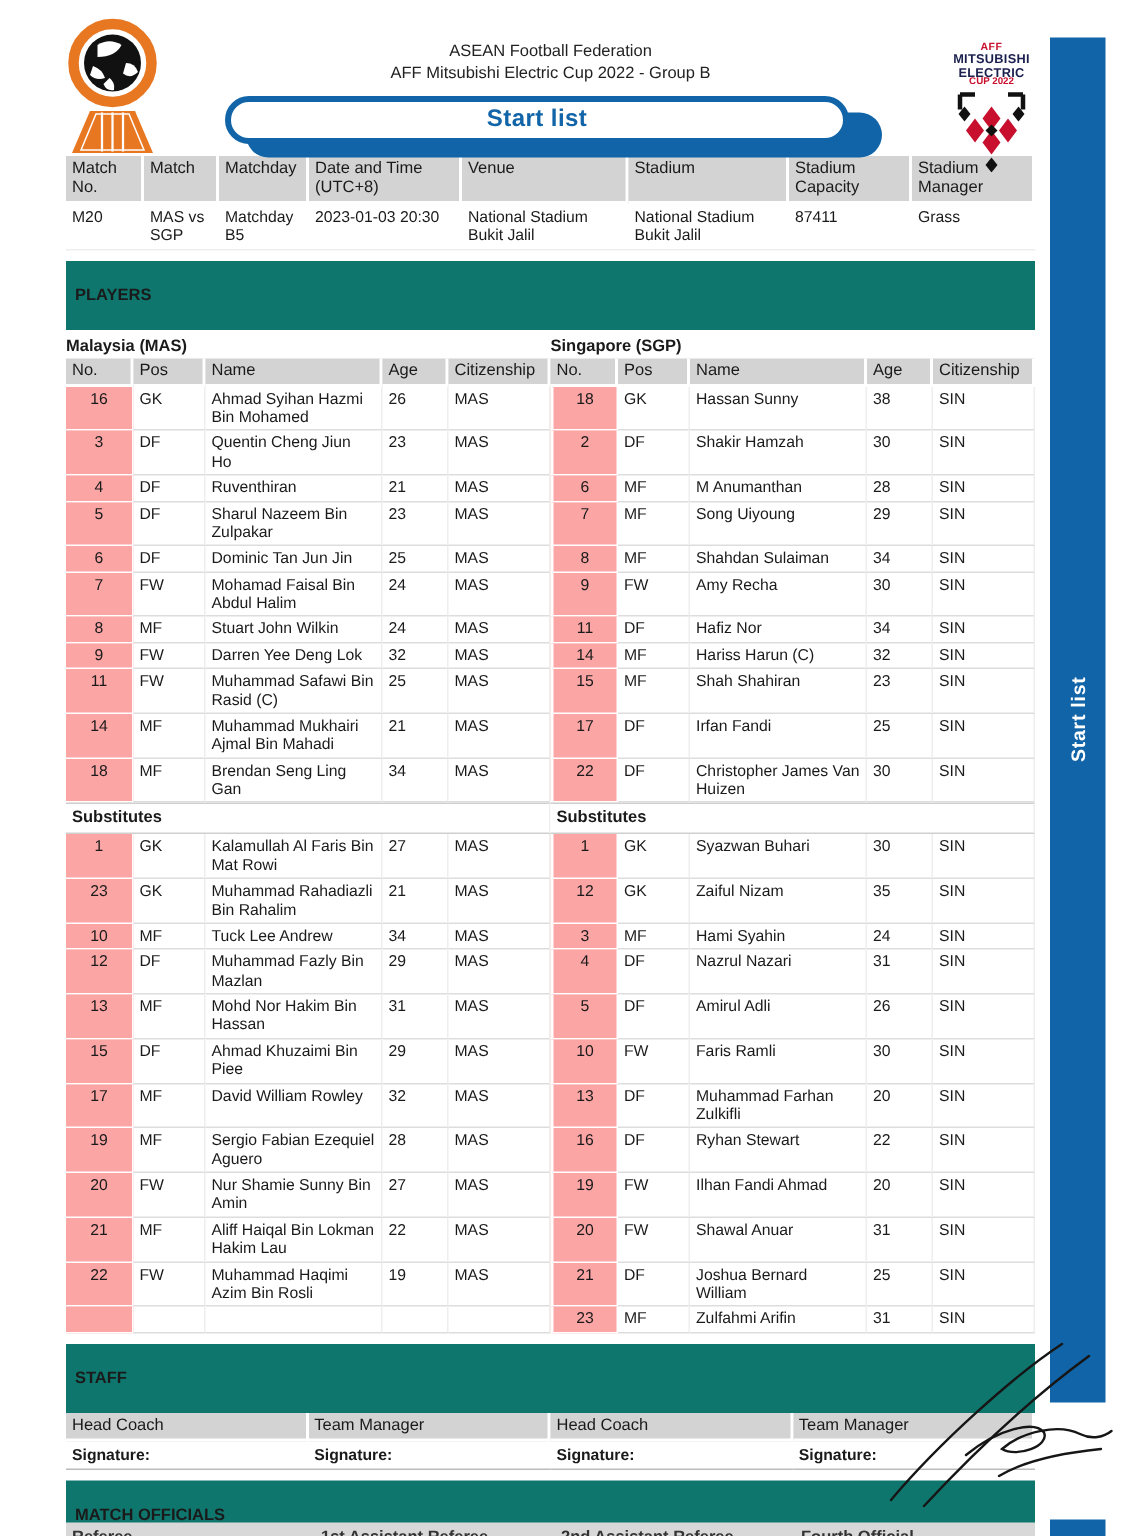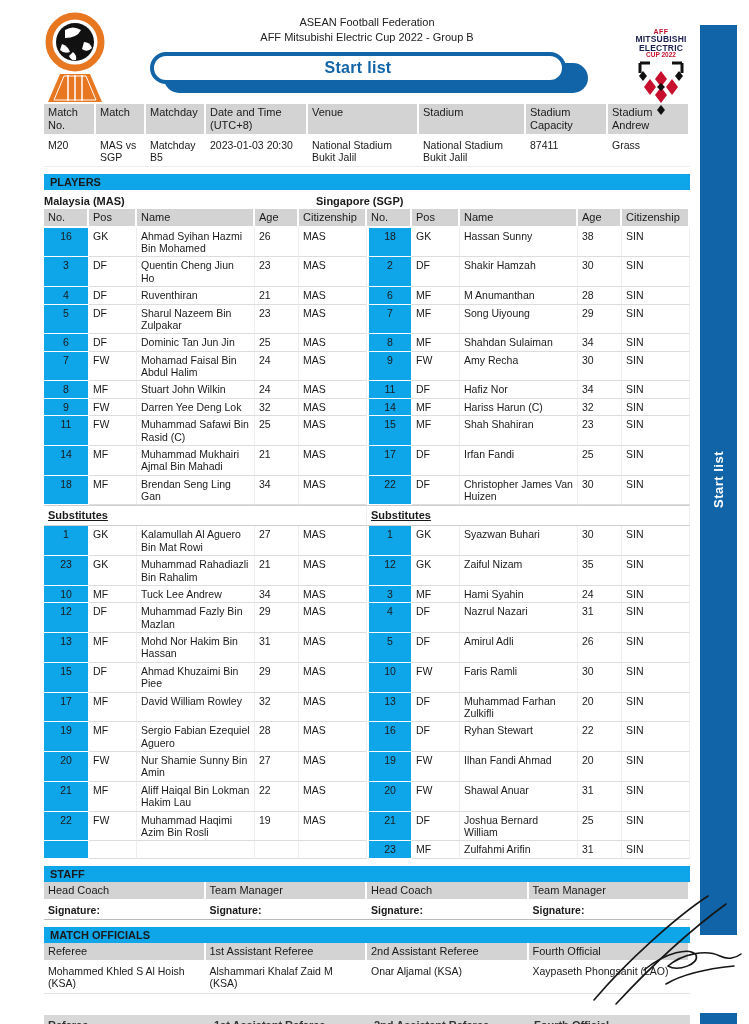--- a/index.html
+++ b/index.html
@@ -6,53 +6,53 @@
   html,body { background:#fff; }
   .page {
     position:relative; width:749px; height:1024px; background:#fff;
     font-family:"Liberation Sans", sans-serif; color:#1a1a1a; overflow:hidden;
     margin:0 auto;
   }
   .content { position:absolute; left:44px; top:0; width:646px; }
 
   
   .header { position:relative; height:104px; }
-  .org-lines { text-align:center; padding-top:15px; font-size:11px; color:#222; line-height:1.35; }
+  .org-lines { text-align:center; padding-top:27px; font-size:11px; color:#222; line-height:1.35; }
   .banner-wrap { position:relative; width:434px; margin:7px auto 0; height:46px; }
   .banner-shadow { position:absolute; left:14px; top:11px; width:424px; height:30px; border-radius:16px; }
   .banner-pill { position:absolute; left:0; top:0; width:416px; height:32px; background:#fff; border:4px solid; border-radius:16px; display:flex; align-items:center; justify-content:center; }
   .banner-title { font-weight:bold; font-size:16px; letter-spacing:.3px; }
 
   .logo-left { position:absolute; left:-4px; top:12px; width:70px; height:90px; }
   .logo-right { position:absolute; right:2px; top:28px; width:54px; text-align:center; line-height:1; }
   .logo-right .l1 { font-size:7px; font-weight:bold; letter-spacing:.4px; }
   .logo-right .l2 { font-size:8.5px; font-weight:bold; letter-spacing:.2px; }
   .logo-right .l3 { font-size:6.5px; font-weight:bold; }
 
   
   .side-tab { position:absolute; left:700px; top:25px; width:37px; height:910px; display:flex; align-items:center; justify-content:center; }
   .side-tab span { writing-mode:vertical-rl; transform:rotate(180deg); color:#fff; font-weight:bold; font-size:13px; letter-spacing:.5px; }
   .bottom-square { position:absolute; left:700px; top:1013px; width:37px; height:11px; }
 
   
   table { border-collapse:separate; border-spacing:0; width:646px; table-layout:fixed; }
   td, th { font-size:10.5px; text-align:left; vertical-align:top; padding:2px 4px; line-height:1.18; word-wrap:break-word; }
   th { font-weight:normal; background:#d3d3d3; border-right:2px solid #fff; border-bottom:2px solid #fff; font-size:11px; }
-  .section-bar { background:#0ea5e9; font-weight:bold; font-size:11px; padding:2px 6px; margin-top:7px; }
+  .section-bar { background:#0f766e; font-weight:bold; font-size:11px; padding:17px 6px; margin-top:7px; }
 
   
   .match-info td { border-bottom:1px solid #eee; padding-top:3px; }
 
   
   .team-names { display:flex; font-weight:bold; font-size:11px; margin:5px 0 2px; }
-  .team-names .tn { width:272px; }
+  .team-names .tn { width:323px; }
   .players td { border-bottom:1px solid #ddd; border-right:1px solid #eee; }
-  .players td.nocell { background:#0ea5e9; text-align:center; border-right:1px solid #fff; border-bottom:1px solid #fff;margin-top:25px; }
+  .players td.nocell { background:#fca5a5; text-align:center; border-right:1px solid #fff; border-bottom:1px solid #fff;margin-top:25px; }
   .players td.divider { border-left:2px solid #fff; }
-  .players .label-row td { font-weight:bold; background:#fff; border-top:1px solid #cfcfcf; border-bottom:1px solid #cfcfcf; font-size:11px; padding:3px 4px;text-decoration:underline; }
+  .players .label-row td { font-weight:bold; background:#fff; border-top:1px solid #cfcfcf; border-bottom:1px solid #cfcfcf; font-size:11px; padding:3px 4px; }
 
   
   .grid4 td, .grid4 th { width:161.5px; }
   .grid4 td { border-bottom:1px solid #e4e4e4; padding-top:3px; padding-bottom:3px; }
   .grid4 .sigrow td { font-weight:bold; border-bottom:1px solid #bbb; }
   .sig-svg { position:absolute; left:586px; top:892px; pointer-events:none; }
 
   
   .cutoff { position:absolute; left:44px; top:1015px; width:646px; height:9px; background:#d8d8d8; overflow:hidden; display:flex; }
   .cutoff span { font-weight:bold; font-size:11px; padding:4px 4px 0; color:#333; }
@@ -131,21 +131,21 @@
         </colgroup>
       <thead>
           <tr id="mi-head">
             <th>Match No.</th>
             <th>Match</th>
             <th>Matchday</th>
             <th>Date and Time (UTC+8)</th>
             <th>Venue</th>
             <th>Stadium</th>
             <th>Stadium Capacity</th>
-            <th>Stadium Andrew</th>
+            <th>Stadium Manager</th>
           </tr>
         </thead>
       <tbody>
           <tr id="mi-row">
             <td>M20</td>
             <td>MAS vs SGP</td>
             <td>Matchday B5</td>
             <td>2023-01-03 20:30</td>
             <td>National Stadium Bukit Jalil</td>
             <td>National Stadium Bukit Jalil</td>
@@ -321,21 +321,21 @@
             <td>30</td>
             <td>SIN</td>
           </tr>
           <tr class="label-row">
             <td colspan="5">Substitutes</td>
             <td colspan="5">Substitutes</td>
           </tr>
           <tr>
             <td class="nocell">1</td>
             <td>GK</td>
-            <td>Kalamullah Al Aguero Bin Mat Rowi</td>
+            <td>Kalamullah Al Faris Bin Mat Rowi</td>
             <td>27</td>
             <td>MAS</td>
             <td class="nocell divider">1</td>
             <td>GK</td>
             <td>Syazwan Buhari</td>
             <td>30</td>
             <td>SIN</td>
           </tr>
           <tr>
             <td class="nocell">23</td>

